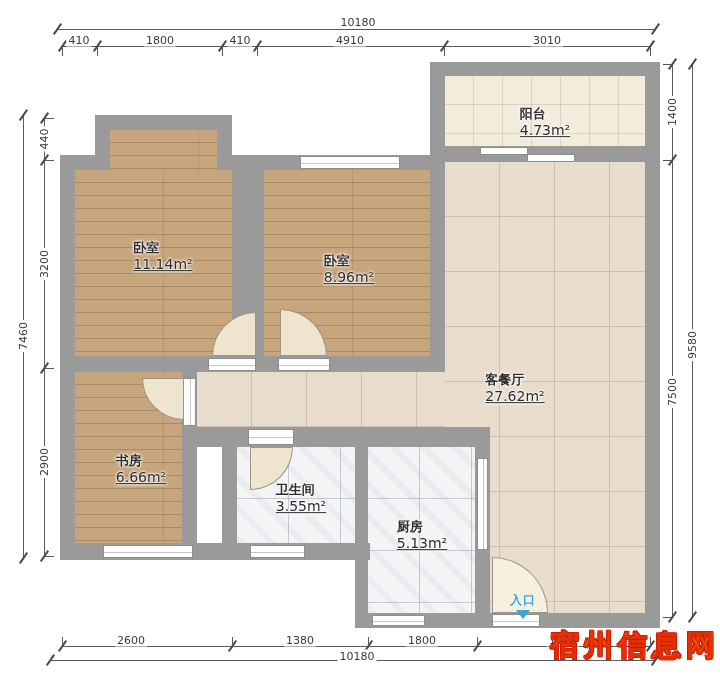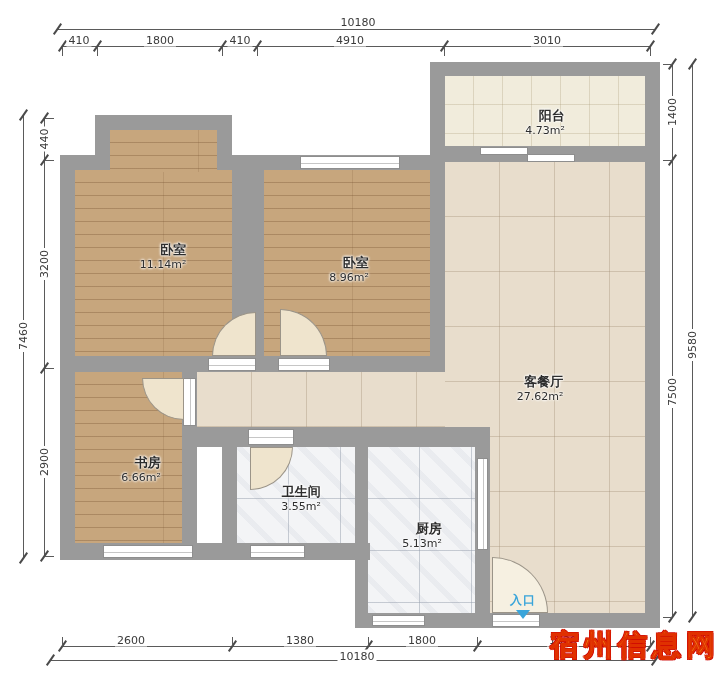--- a/index.html
+++ b/index.html
@@ -31,25 +31,25 @@
   .win.h::before{content:"";position:absolute;left:0;right:0;top:50%;height:1px;background:#c6c6c6;}
   .win.v::before{content:"";position:absolute;top:0;bottom:0;left:50%;width:1px;background:#c6c6c6;}
   .door{position:absolute;background:#efe4cd;border:1px solid #9b9488;z-index:3;}
   .door.rtl{border-top-left-radius:100%;}
   .door.rtr{border-top-right-radius:100%;}
   .door.rbl{border-bottom-left-radius:100%;}
   .door.rbr{border-bottom-right-radius:100%;}
   .door.entry{background:#f6f0e1;}
 
   
-  .room-label{position:absolute;transform:translate(-50%,-50%);text-align:right;z-index:4;
+  .room-label{position:absolute;transform:translate(-50%,-50%);text-align:left;z-index:4;
               line-height:1.25;white-space:nowrap;
               text-shadow:0 0 3px #fff,0 0 3px #fff,0 0 2px #fff;}
   .rname{font-size:13px;font-weight:bold;color:#2d2d2d;}
-  .rarea{font-size:11px;color:#2d2d2d;}
+  .rarea{font-size:14px;color:#2d2d2d;text-decoration:underline;}
 
   
   .entrance{position:absolute;z-index:5;text-align:center;transform:translate(-50%,0);}
   .entrance-text{font-size:12px;font-weight:bold;color:#3aa5da;letter-spacing:1px;}
   .entrance-arrow{width:0;height:0;margin:1px auto 0;border-left:7px solid transparent;
                   border-right:7px solid transparent;border-top:9px solid #3aa5da;}
 
   
   .dl{position:absolute;background:#5a5a5a;z-index:5;}
   .tick{position:absolute;width:13px;height:2px;background:#4a4a4a;transform:rotate(-55deg);z-index:5;}
@@ -126,21 +126,21 @@
     <div class="rarea">11.14m²</div>
   </div>
   <div class="room-label" style="left:349px;top:270px;">
     <div class="rname">卧室</div>
     <div class="rarea">8.96m²</div>
   </div>
   <div class="room-label" style="left:545px;top:123px;">
     <div class="rname">阳台</div>
     <div class="rarea">4.73m²</div>
   </div>
-  <div class="room-label" style="left:515px;top:389px;margin-left:25px;">
+  <div class="room-label" style="left:515px;top:389px;">
     <div class="rname">客餐厅</div>
     <div class="rarea">27.62m²</div>
   </div>
   <div class="room-label" style="left:141px;top:470px;">
     <div class="rname">书房</div>
     <div class="rarea">6.66m²</div>
   </div>
   <div class="room-label" style="left:301px;top:499px;">
     <div class="rname">卫生间</div>
     <div class="rarea">3.55m²</div>

